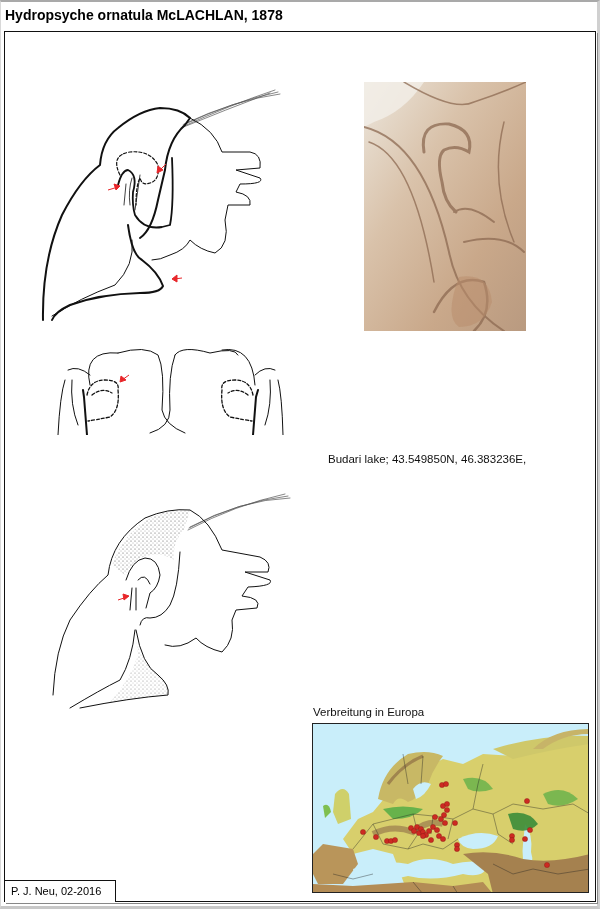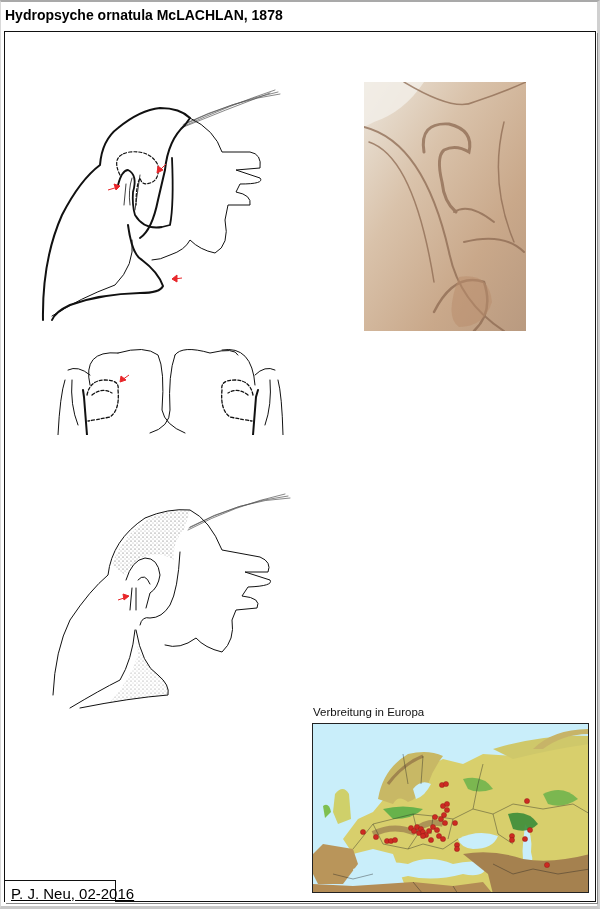--- a/index.html
+++ b/index.html
@@ -34,21 +34,21 @@
   .map-title {
     position: absolute; left: 313px; top: 706px; font-size: 11.5px; color: #111; text-align: center;
   }
   .map {
     position: absolute; left: 312px; top: 723px; width: 277px; height: 170px;
     border: 1px solid #222; overflow: hidden; background: #c9eefa;
   }
   .credit {
     position: absolute; left: 4px; top: 880px; width: 112px; height: 22px;
     border: 1.5px solid #111; border-bottom: none; background: #fff;
-    font-size: 15px; padding: 4px 0 0 6px; white-space: nowrap; text-decoration: underline;
+    font-size: 11px; padding: 4px 0 0 6px; white-space: nowrap;
   }
 </style>
 </head>
 <body>
 
 <div class="page-edge"></div>
 
 <div class="title">Hydropsyche ornatula McLACHLAN, 1878</div>
 
 <div class="frame-shadow"></div>
@@ -161,20 +161,21 @@
       <path stroke-width="2" d="M100 160 Q140 150 160 170"></path>
       <path stroke-width="1.5" d="M40 0 Q90 30 110 20 Q140 10 162 0"></path>
       <path stroke-width="1.5" d="M140 40 Q125 100 150 160"></path>
       <path stroke-width="2.5" d="M70 230 Q90 190 120 200 Q130 230 110 249"></path>
     </g>
     <path d="M95 195 Q125 190 128 220 Q120 245 95 245 Q80 235 95 195 Z" fill="#b98e6e" opacity="0.55"></path>
   </svg>
 </div>
 
 <div class="locality">
+  <div>Budari lake;  43.549850N,  46.383236E,</div>
 </div>
 
 <div class="map-title">Verbreitung in Europa</div>
 <div class="map">
   <svg width="277" height="170" viewBox="0 0 277 170">
     <rect width="277" height="170" fill="#c9eefa"></rect>
 
     <path d="M95 170 L80 130 L60 125 L40 130 L30 115 L45 95 L60 88 L75 70 L95 60 L110 45 L130 35 L150 40 L170 30 L200 32 L230 25 L260 20 L277 15 L277 170 Z" fill="#d8cf6c"></path>
 
     <path d="M65 75 Q70 45 95 30 Q115 25 130 32 Q120 45 115 60 Q105 75 95 78 Q85 70 80 80 Z" fill="#c8b865"></path>

